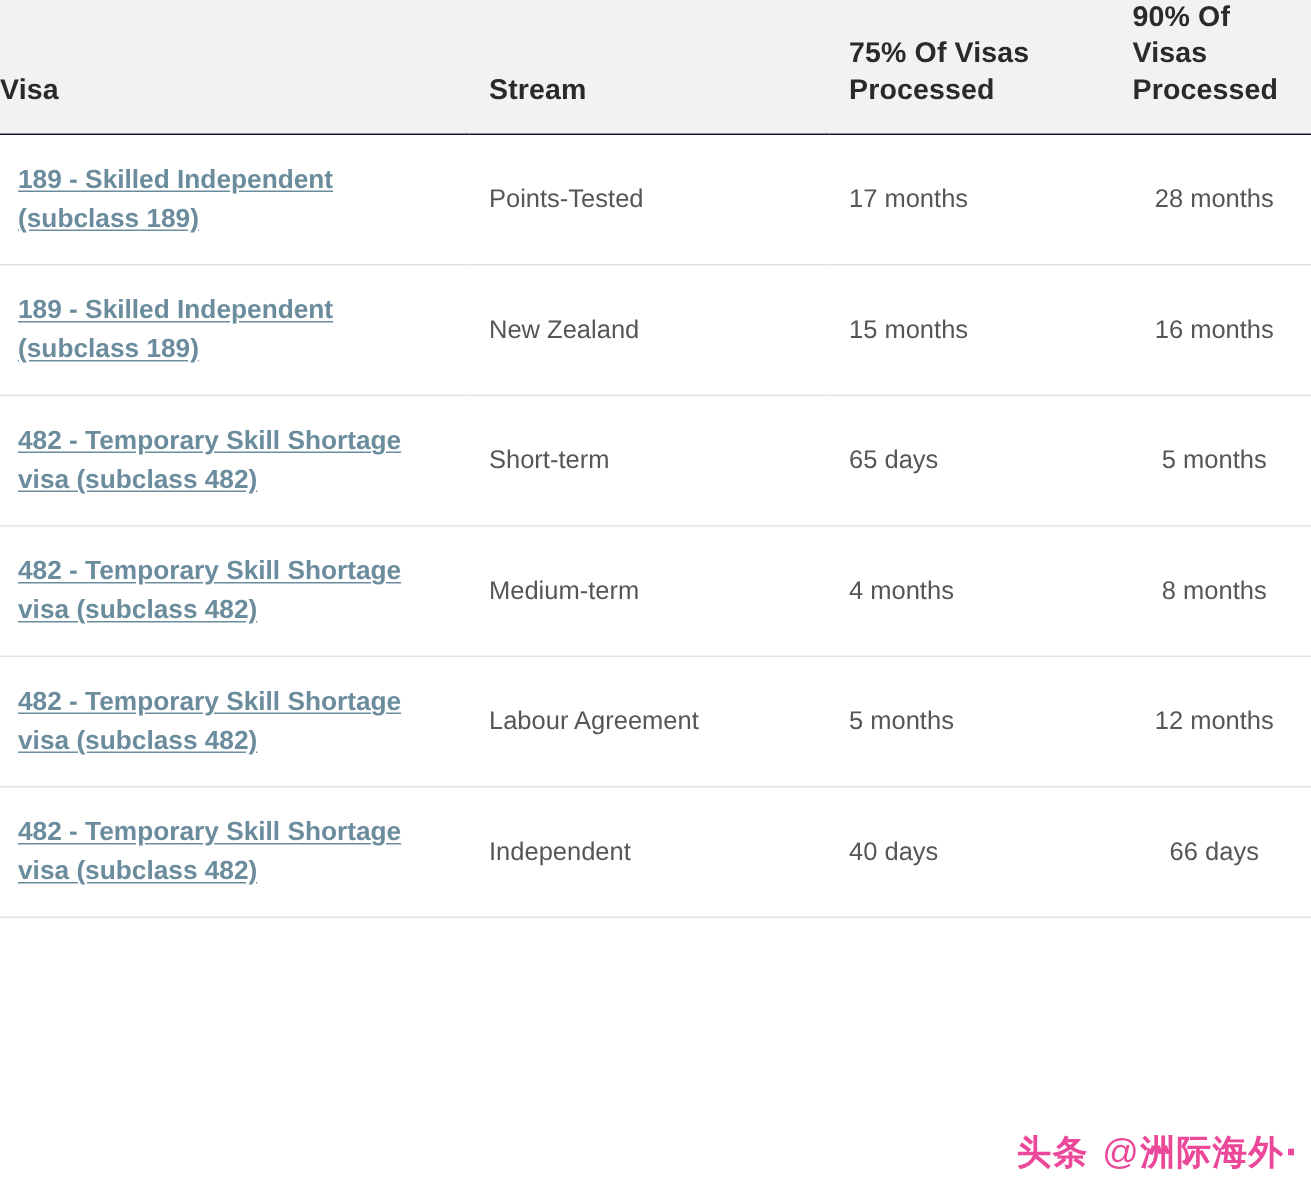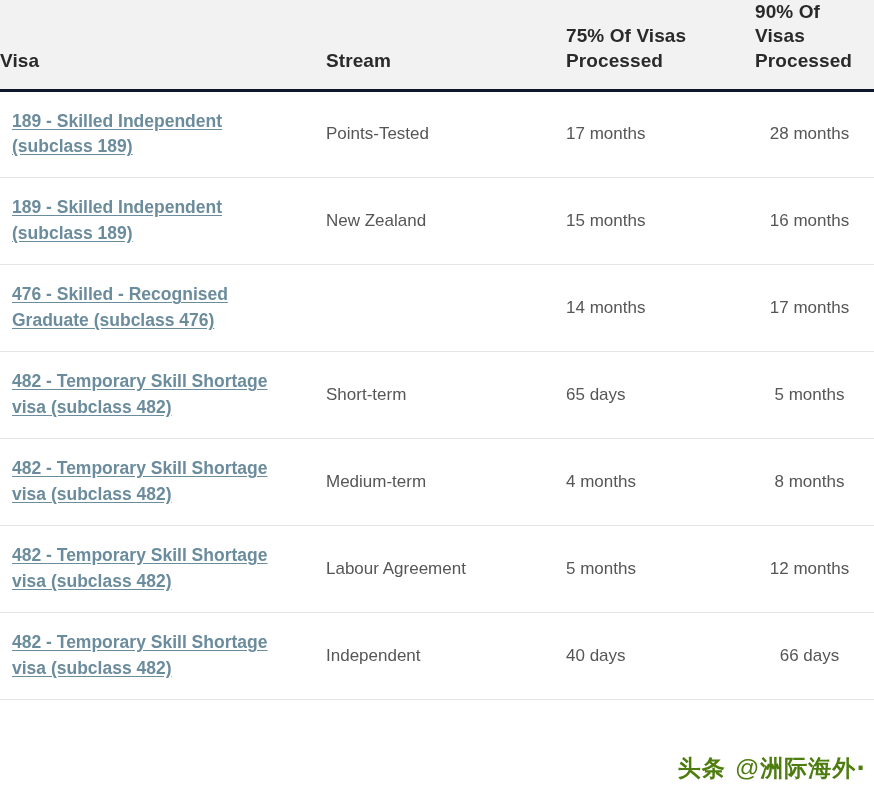--- a/index.html
+++ b/index.html
@@ -41,21 +41,21 @@
   thead th {
     height: 88px;
     padding: 0 10px 0 0;
     vertical-align: bottom;
     text-align: left;
     font-size: 19px;
     font-weight: bold;
     color: #2a2a2a;
     line-height: 1.28;
     letter-spacing: 0.1px;
-    border-bottom: 3px solid #0f172a;
+    border-bottom: 1px solid #0f172a;
     box-sizing: border-box;
   }
   thead th .th-inner {
     display: block;
     padding-bottom: 16px;
   }
   th.th-visa   { }
   th.th-stream { padding-left: 13px; }
   th.th-p75    { padding-left: 13px; margin-top: 21px; }
   th.th-p90    { padding-left: 13px; }
@@ -96,21 +96,21 @@
     display: block;
   }
 
   
   .watermark {
     position: absolute;
     right: 8px;
     bottom: 14px;
     font-size: 23px;
     font-weight: bold;
-    color: #4d7c0f;
+    color: #ec4899;
     letter-spacing: 1px;
     font-family: "DejaVu Sans", sans-serif;
     white-space: nowrap;
     pointer-events: none;
     text-align: right;
   }
   .watermark .wm-at {
     font-family: "Liberation Sans", sans-serif;
     font-weight: normal;
     font-size: 24px;
@@ -163,32 +163,20 @@
             <span class="cell-text">New Zealand</span>
           </td>
           <td class="td-p75">
             <span class="cell-text">15 months</span>
           </td>
           <td class="td-p90">
             <span class="cell-text">16 months</span>
           </td>
         </tr>
         <tr>
-          <td class="td-visa"><a class="visa-link" href="#">476 - Skilled - Recognised Graduate (subclass 476)</a></td>
-          <td class="td-stream">
-            <span class="cell-text"></span>
-          </td>
-          <td class="td-p75">
-            <span class="cell-text">14 months</span>
-          </td>
-          <td class="td-p90">
-            <span class="cell-text">17 months</span>
-          </td>
-        </tr>
-        <tr>
           <td class="td-visa"><a class="visa-link" href="#">482 - Temporary Skill Shortage visa (subclass 482)</a></td>
           <td class="td-stream">
             <span class="cell-text">Short-term</span>
           </td>
           <td class="td-p75">
             <span class="cell-text">65 days</span>
           </td>
           <td class="td-p90">
             <span class="cell-text">5 months</span>
           </td>

